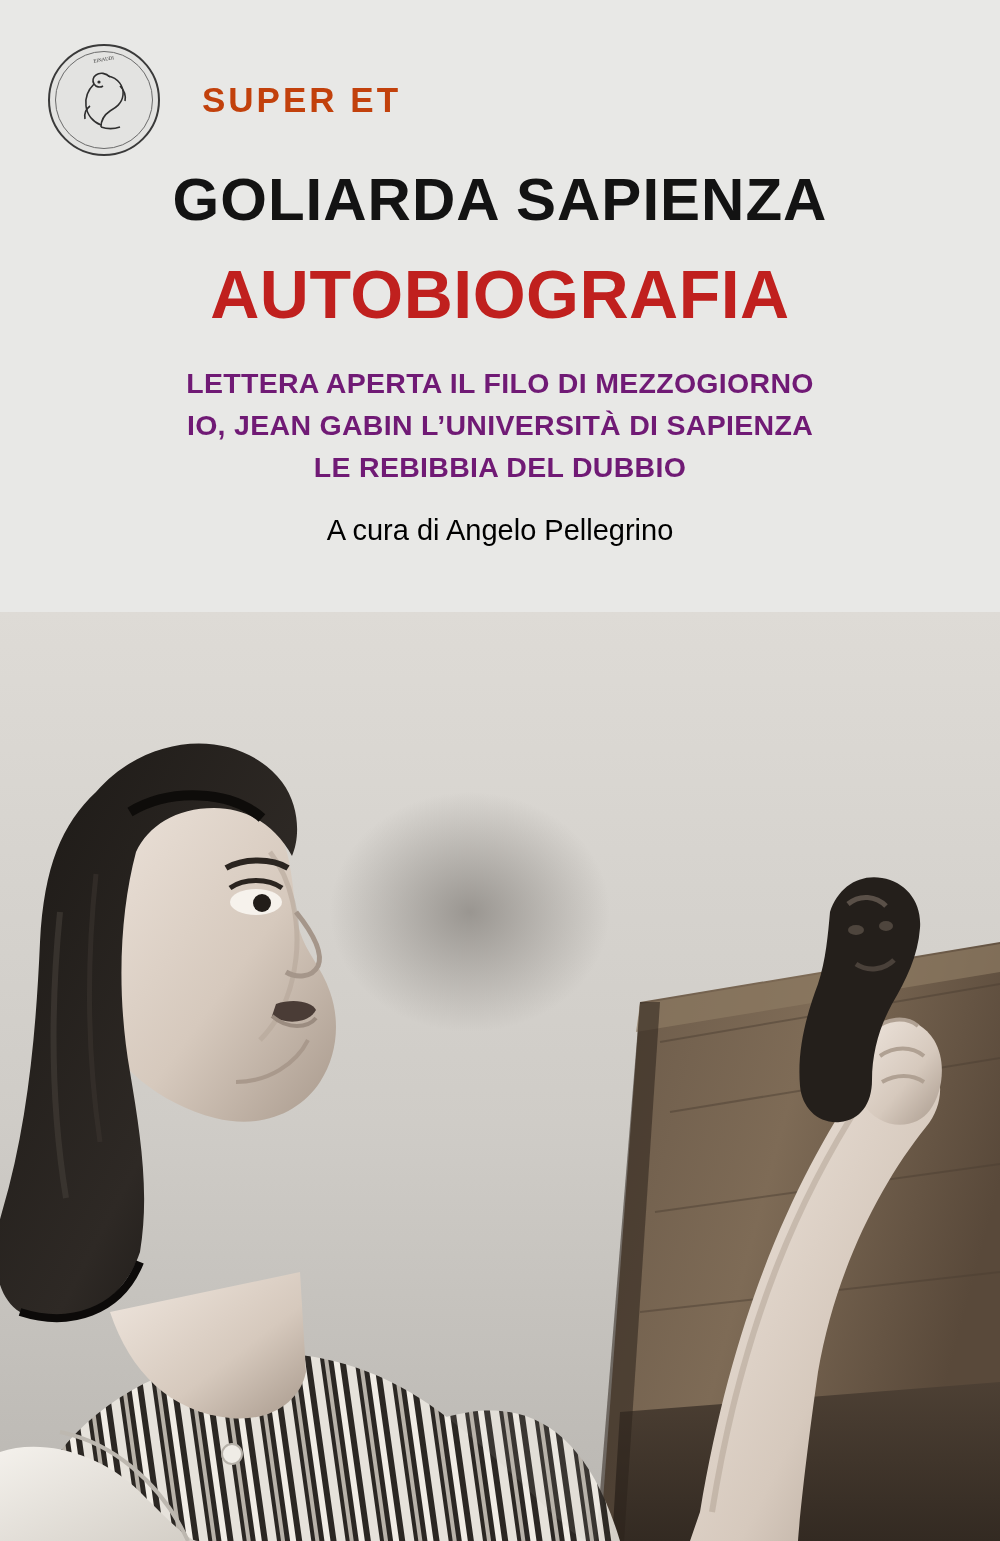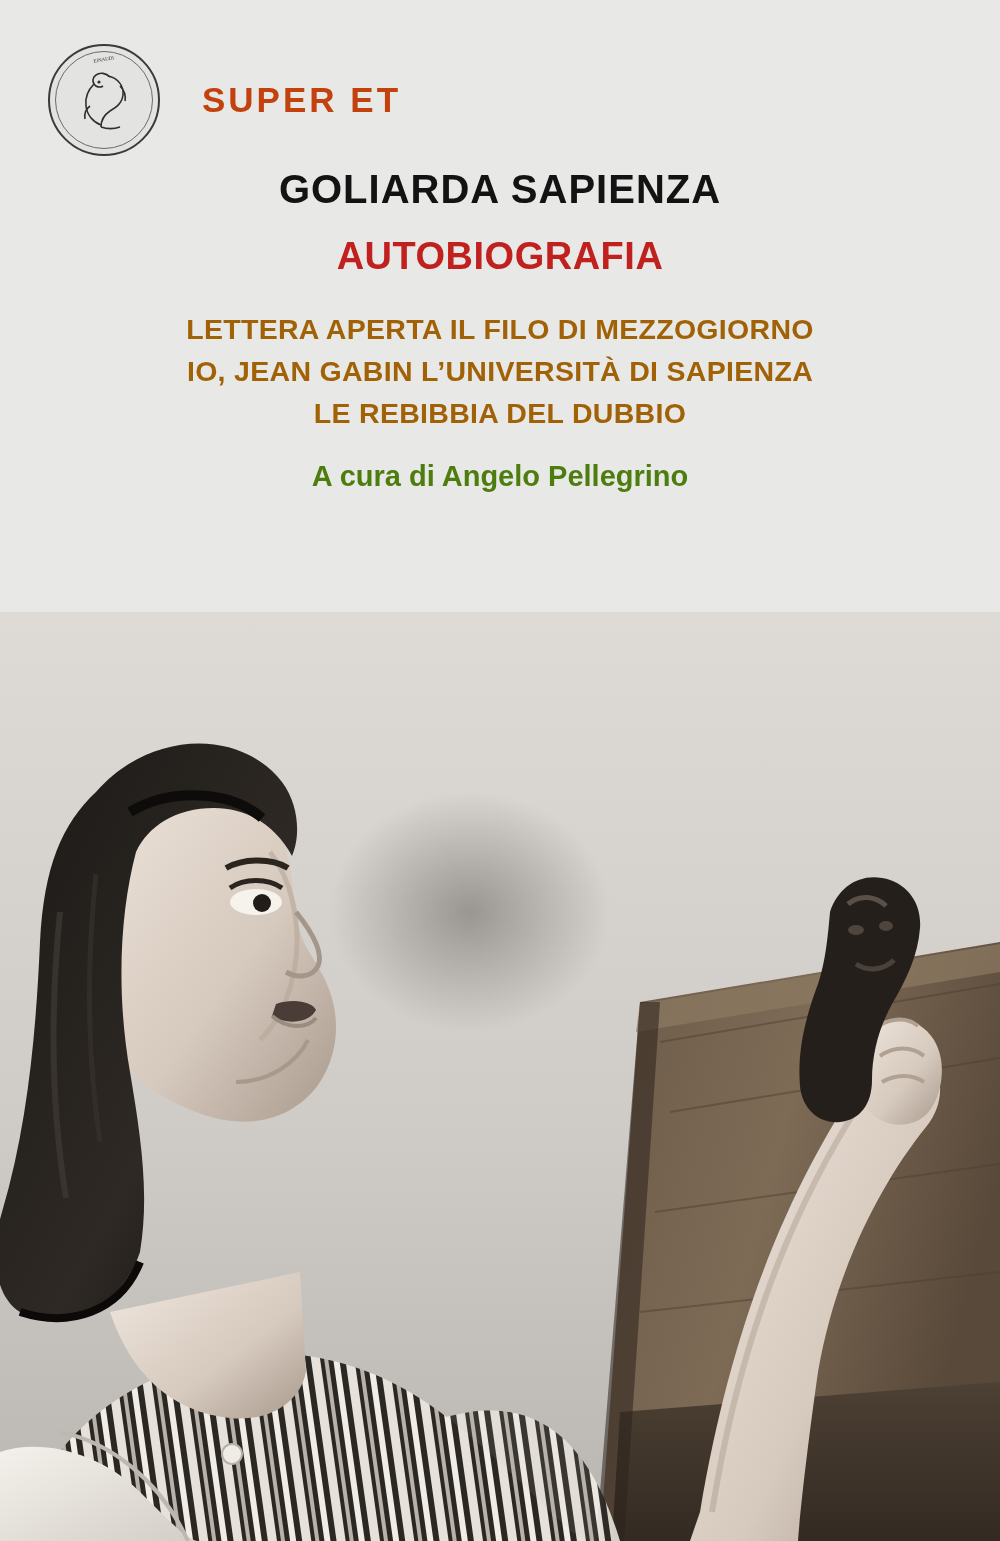--- a/index.html
+++ b/index.html
@@ -56,50 +56,50 @@
   .textblock {
     position: absolute;
     top: 168px;
     left: 0;
     width: 1000px;
     text-align: center;
     padding: 0 40px;
     box-sizing: border-box;
   }
   .author {
-    font-size: 40px;
+    font-size: 60px;
     font-weight: bold;
     letter-spacing: 1px;
     color: #131313;
     line-height: 1.05;
     margin: 0 0 26px 0;
     white-space: nowrap;
   }
   .title {
-    font-size: 38px;
+    font-size: 68px;
     font-weight: bold;
     color: #c0201e;
     line-height: 1.10;
     letter-spacing: 0.5px;
     margin: 0 0 30px 0;
   }
   .title .line { display: block; }
   .contents {
     font-size: 28.5px;
     font-weight: bold;
-    color: #a16207;
+    color: #701a75;
     line-height: 1.48;
     letter-spacing: 0.3px;
     margin: 0 0 26px 0;
   }
   .contents .line { display: block; white-space: nowrap; }
   .editor {
     font-size: 29px;
-    color: #4d7c0f;
-    font-weight: bold;
+    color: #000000;
+    font-weight: normal;
     margin: 0;
   }
 
   
   .photo {
     position: absolute;
     left: 0;
     top: 612px;
     width: 1000px;
     height: 929px;

